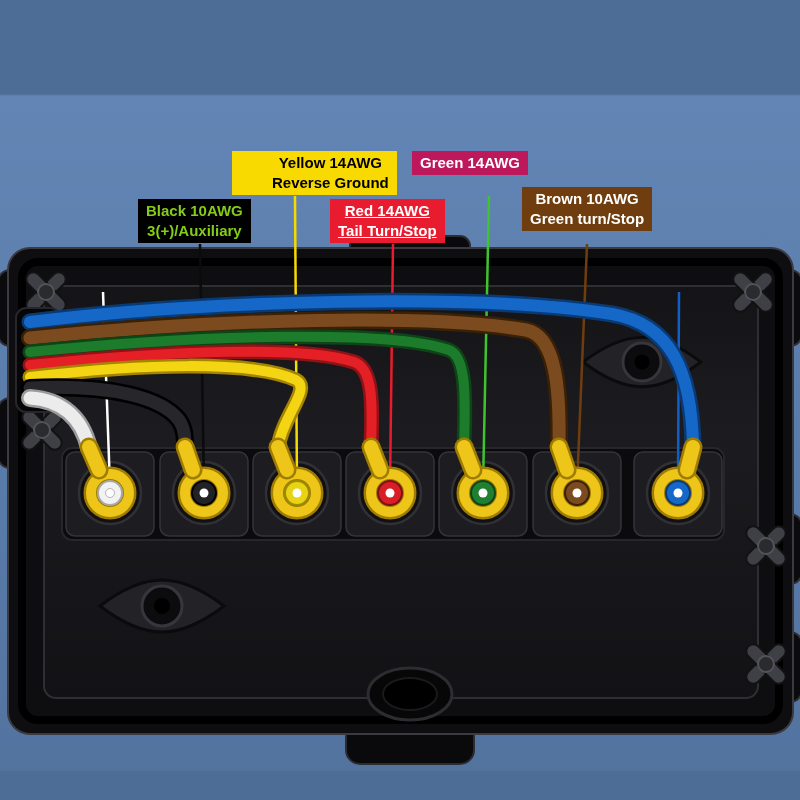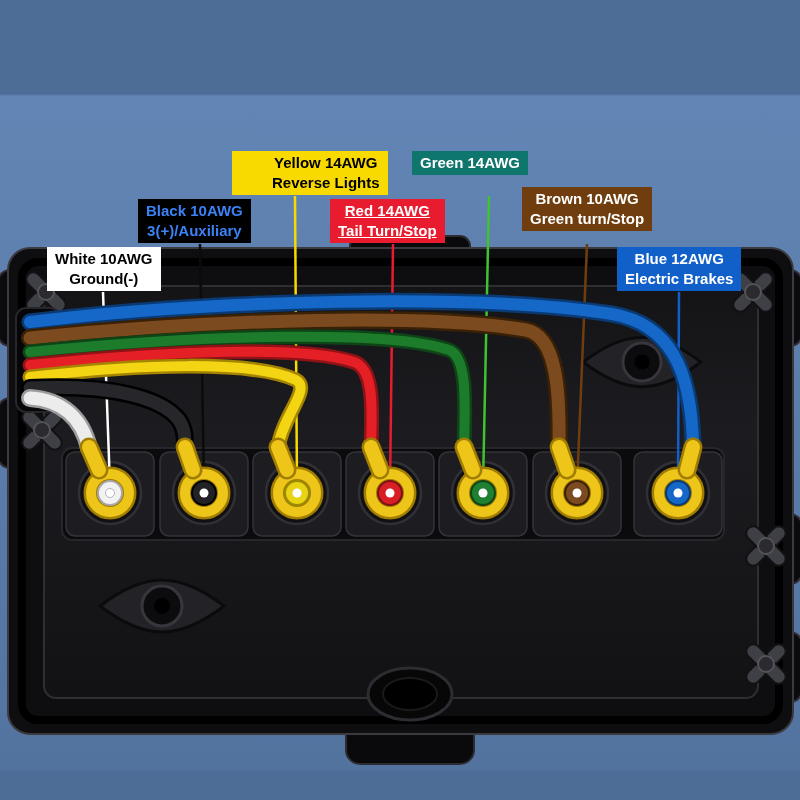--- a/index.html
+++ b/index.html
@@ -193,40 +193,32 @@
         <circle cx="204" cy="493" r="4.5" fill="#ffffff"></circle>
         <circle cx="297" cy="493" r="4.5" fill="#ffffff"></circle>
         <circle cx="390" cy="493" r="4.5" fill="#ffffff"></circle>
         <circle cx="483" cy="493" r="4.5" fill="#ffffff"></circle>
         <circle cx="577" cy="493" r="4.5" fill="#ffffff"></circle>
         <circle cx="678" cy="493" r="4.5" fill="#ffffff"></circle>
       </g>
     </g>
   </svg>
 
-  <div class="label" id="lab-0" style="background: rgb(255, 255, 255); color: rgb(0, 0, 0);">
-    <span>White 10AWG</span>
-    <span>Ground(-)</span>
-  </div>
-  <div class="label" id="lab-1" style="background: rgb(0, 0, 0); color: #3b82f6;">
+  <div class="label" id="lab-1" style="background: rgb(0, 0, 0); color: #84cc16;">
     <span>Black 10AWG</span>
     <span>3(+)/Auxiliary</span>
   </div>
   <div class="label" id="lab-2" style="background: rgb(248, 217, 0); color: rgb(0, 0, 0); padding-left: 40px;">
     <span>Yellow 14AWG</span>
-    <span>Reverse Lights</span>
+    <span>Reverse Ground</span>
   </div>
   <div class="label" id="lab-3" style="background: rgb(232, 28, 46); color: rgb(255, 255, 255);">
     <span>Red 14AWG</span>
     <span>Tail Turn/Stop</span>
   </div>
-  <div class="label" id="lab-4" style="background: #0f766e; color: rgb(255, 255, 255);">
+  <div class="label" id="lab-4" style="background: #be185d; color: rgb(255, 255, 255);">
     <span>Green 14AWG</span>
   </div>
   <div class="label" id="lab-5" style="background: rgb(112, 62, 14); color: rgb(255, 255, 255);">
     <span>Brown 10AWG</span>
     <span>Green turn/Stop</span>
   </div>
-  <div class="label" id="lab-6" style="background: rgb(17, 96, 201); color: rgb(255, 255, 255);">
-    <span>Blue 12AWG</span>
-    <span>Electric Brakes</span>
-  </div>
 </div>
 
 </body></html>

